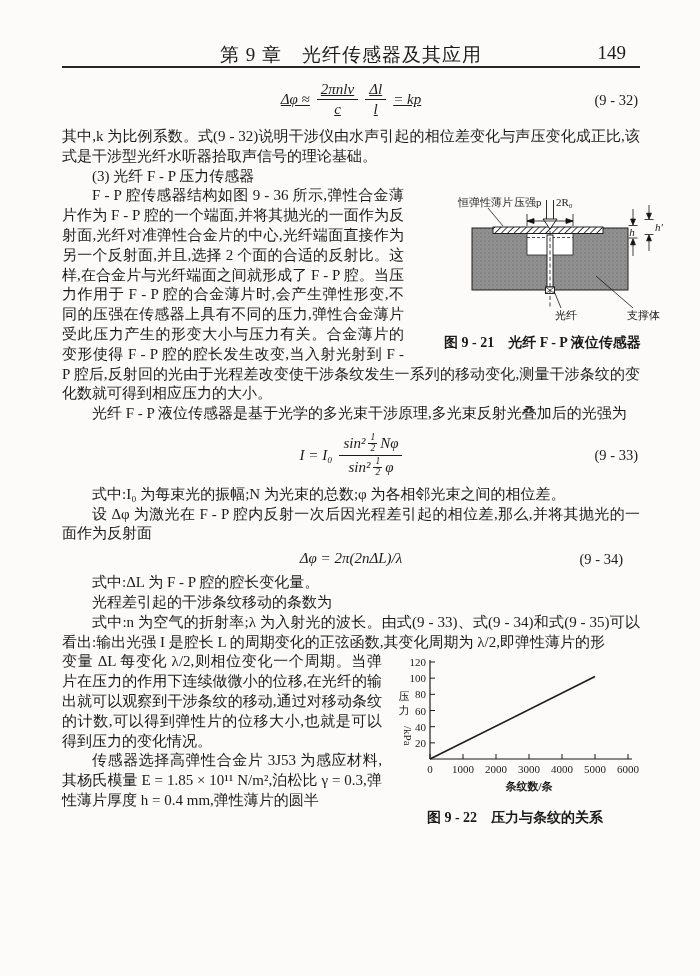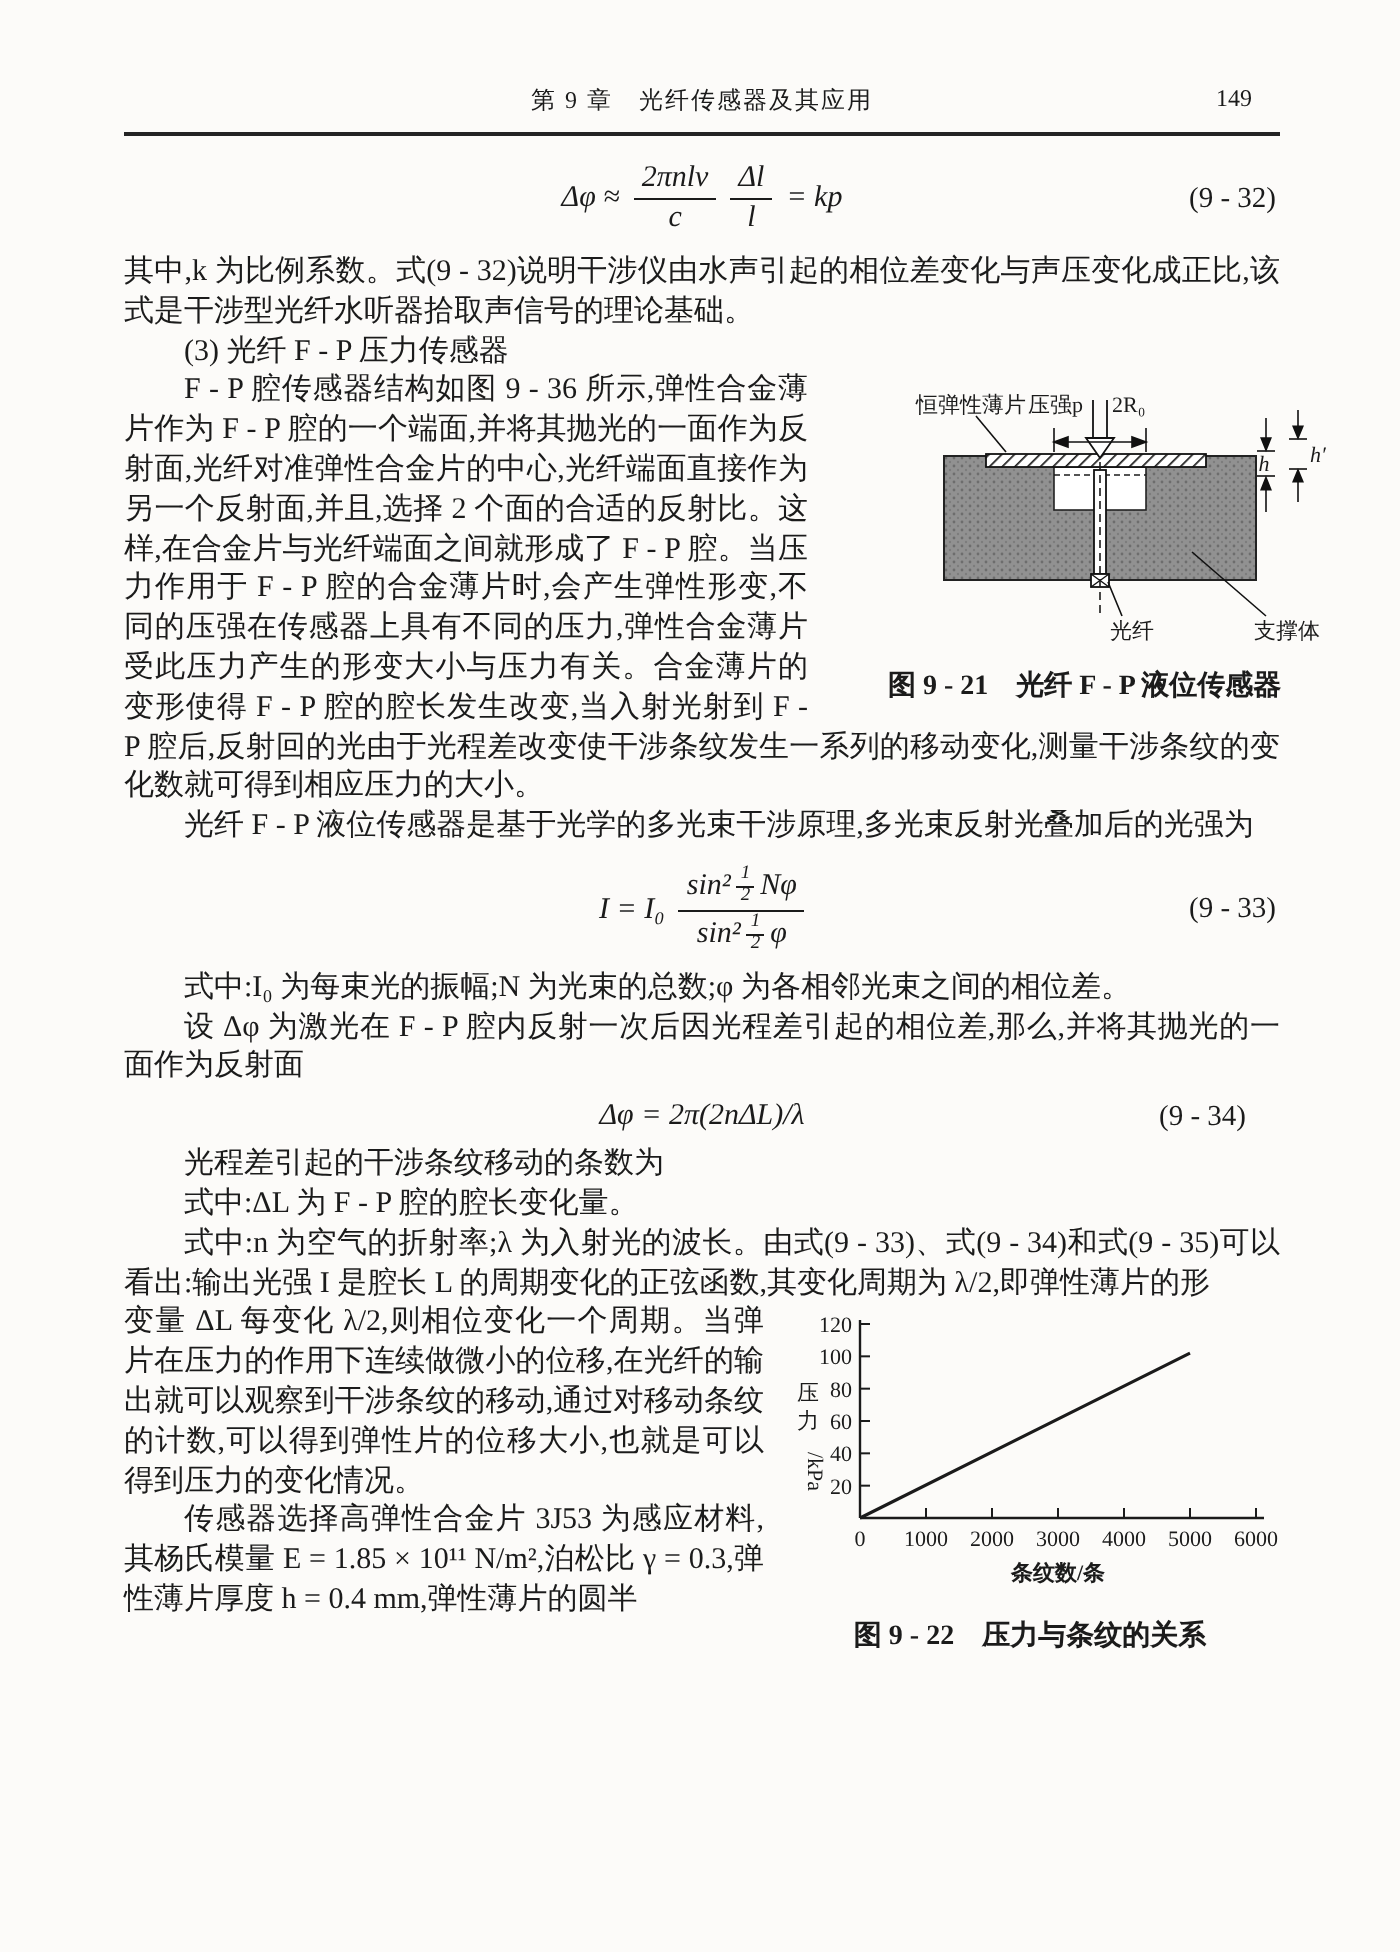--- a/index.html
+++ b/index.html
@@ -8,29 +8,29 @@
     width:700px;height:976px;
     margin:0 auto;
     background:#fcfbf9;
     color:#1b1b1b;
     font-family:"Liberation Serif","DejaVu Serif",serif;
     box-sizing:border-box;
     padding:42px 60px 0 62px;
     overflow:hidden;
   }
   
-  .header{position:relative;text-align:center;font-size:12px;letter-spacing:1px;height:20px;}
+  .header{position:relative;text-align:center;font-size:19px;letter-spacing:1px;height:20px;}
   .pagenum{position:absolute;right:14px;top:0;letter-spacing:0;margin-left:12px;}
   .rule{height:2px;background:#242424;margin-top:4px;}
   
   .para{font-size:15px;line-height:19.8px;text-align:justify;margin:0;}
   .indent{text-indent:2em;}
   
   .eqrow{position:relative;display:flex;justify-content:center;align-items:center;font-size:15px;}
-  .eq32{margin:13px 0 9px;}
+  .eq32{margin:13px 0 9px;text-decoration:underline;}
   .eq33{margin:9px 0 7px;}
   .eq3x{margin:6px 15px 6px;}
   .eqlabel{position:absolute;right:2px;top:50%;transform:translateY(-50%);font-style:normal;font-size:14.5px;}
   .math{display:inline-flex;align-items:center;gap:7px;font-style:italic;}
   .frac{display:inline-flex;flex-direction:column;align-items:center;vertical-align:middle;justify-content:center;}
   .fnum{display:inline-flex;align-items:center;justify-content:center;gap:2px;border-bottom:1.2px solid #1b1b1b;padding:0 4px 1px;}
   .fden{display:inline-flex;align-items:center;justify-content:center;gap:2px;padding:1px 4px 0;}
   .frac.small{font-size:9.5px;line-height:1.05;margin:0 1px;}
   .frac.small .fnum{padding:0 2px;border-bottom:1px solid #1b1b1b;}
   .frac.small .fden{padding:0 2px;}
@@ -185,22 +185,22 @@
   </div>
 
   <div class="para indent">式中:I₀ 为每束光的振幅;N 为光束的总数;φ 为各相邻光束之间的相位差。</div>
   <div class="para indent">设 Δφ 为激光在 F - P 腔内反射一次后因光程差引起的相位差,那么,并将其抛光的一面作为反射面</div>
 
   <div class="eqrow eq3x">
     <span class="math">Δφ = 2π(2nΔL)/λ</span>
     <span class="eqlabel">(9 - 34)</span>
   </div>
 
+  <div class="para indent">式中:ΔL 为 F - P 腔的腔长变化量。</div>
   <div class="para indent">光程差引起的干涉条纹移动的条数为</div>
-  <div class="para indent">式中:ΔL 为 F - P 腔的腔长变化量。</div>
 
 
   <div class="para indent">式中:n 为空气的折射率;λ 为入射光的波长。由式(9 - 33)、式(9 - 34)和式(9 - 35)可以看出:输出光强 I 是腔长 L 的周期变化的正弦函数,其变化周期为 λ/2,即弹性薄片的形</div>
 
   <div class="para">
     <div class="fig fig22">
       <svg width="250" height="145" viewBox="0 0 250 145">
           <line x1="40" y1="6" x2="40" y2="105" stroke="#1b1b1b" stroke-width="1.2"></line>
           <line x1="40" y1="105" x2="242" y2="105" stroke="#1b1b1b" stroke-width="1.2"></line>
           <line x1="40" y1="88.83333333333334" x2="45" y2="88.83333333333334" stroke="#1b1b1b" stroke-width="1"></line>

